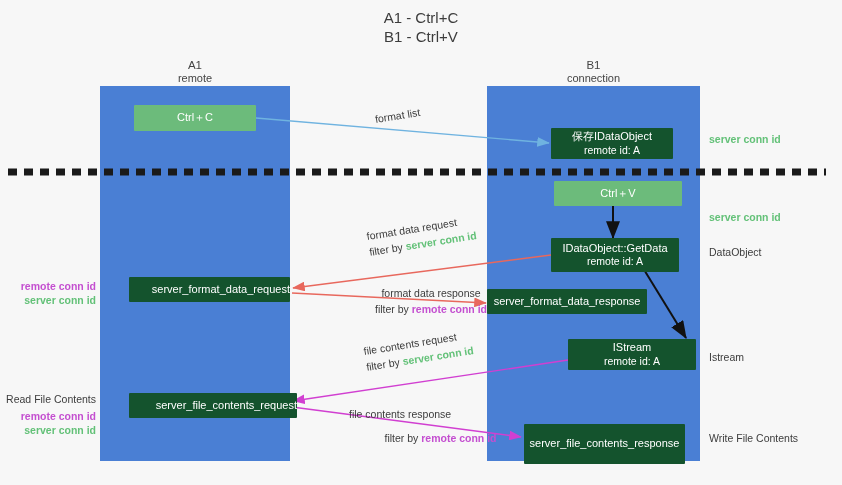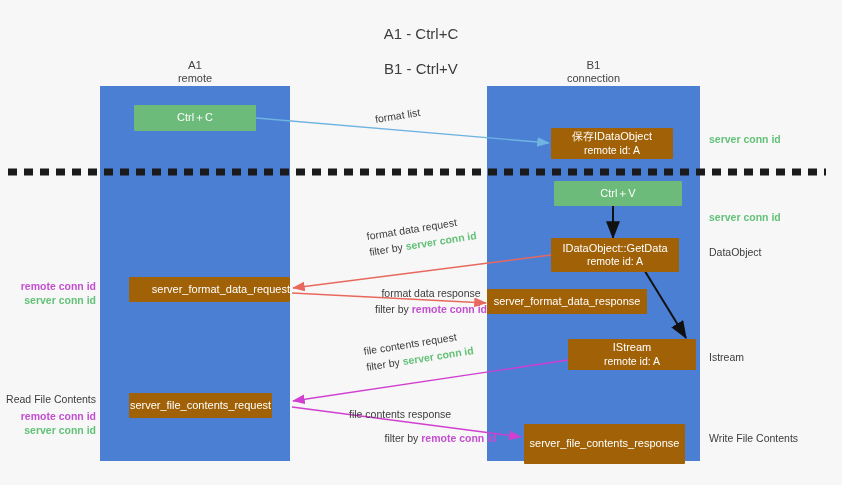--- a/index.html
+++ b/index.html
@@ -11,39 +11,39 @@
     -webkit-font-smoothing:antialiased;
   }
   .canvas{position:absolute;inset:0;}
   svg.wires{position:absolute;left:0;top:0;width:842px;height:485px;pointer-events:none;}
 
   
   .title{
     position:absolute;left:0;top:8px;width:842px;text-align:center;
     font-size:15px;color:#3c3c3c;line-height:19px;
   }
-  .title div{white-space:pre;margin-top:16px;}
+  .title div{white-space:pre;}
 
   
   .lane{position:absolute;background:#4a7fd4;}
   .lane-head{
     position:absolute;text-align:center;color:#444;
     font-size:11px;line-height:13px;
   }
   .lane-head .big{font-size:11.5px;}
 
   
   .node{
     position:absolute;box-sizing:border-box;
     display:flex;flex-direction:column;align-items:center;justify-content:center;
     color:#ffffff;font-size:11px;line-height:13.5px;text-align:center;
     border-radius:1px;
   }
   .node .l2{font-size:10.5px;}
-  .orange{background:#a16207;}
+  .orange{background:#14532d;}
   .green{background:#6cbb7b;}
 
   
   .lbl{position:absolute;font-size:10.5px;color:#3c3c3c;line-height:14px;white-space:nowrap;}
   .green-t{color:#63c178;font-weight:bold;}
   .mag-t{color:#c44fd0;font-weight:bold;}
   .rot-up{transform:rotate(-9deg);transform-origin:left center;}
   .edge-lbl{position:absolute;font-size:10.5px;line-height:16px;color:#3c3c3c;white-space:nowrap;}
 </style>
 </head>
@@ -125,21 +125,21 @@
   </div>
 
   <div class="node orange" style="left:129px;top:277px;width:161px;height:25px;align-items:flex-end;">
     <span>server_format_data_request</span>
   </div>
 
   <div class="node orange" style="left:487px;top:289px;width:160px;height:25px;">
     <span>server_format_data_response</span>
   </div>
 
-  <div class="node orange" style="left:129px;top:393px;width:143px;height:25px;">
+  <div class="node orange" style="left:129px;top:393px;width:168px;height:25px;align-items:flex-end;">
     <span>server_file_contents_request</span>
   </div>
 
   <div class="node orange" style="left:524px;top:424px;width:161px;height:40px;">
     <span>server_file_contents_response</span>
   </div>
 
   <div class="edge-lbl rot-up" style="left:375px;top:111px;">
     <span>format list</span>
   </div>

